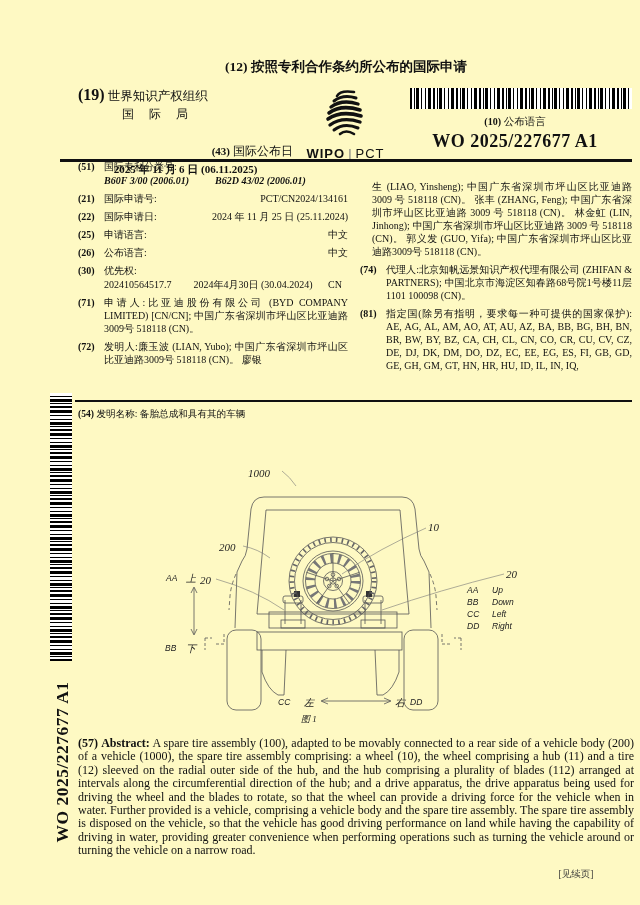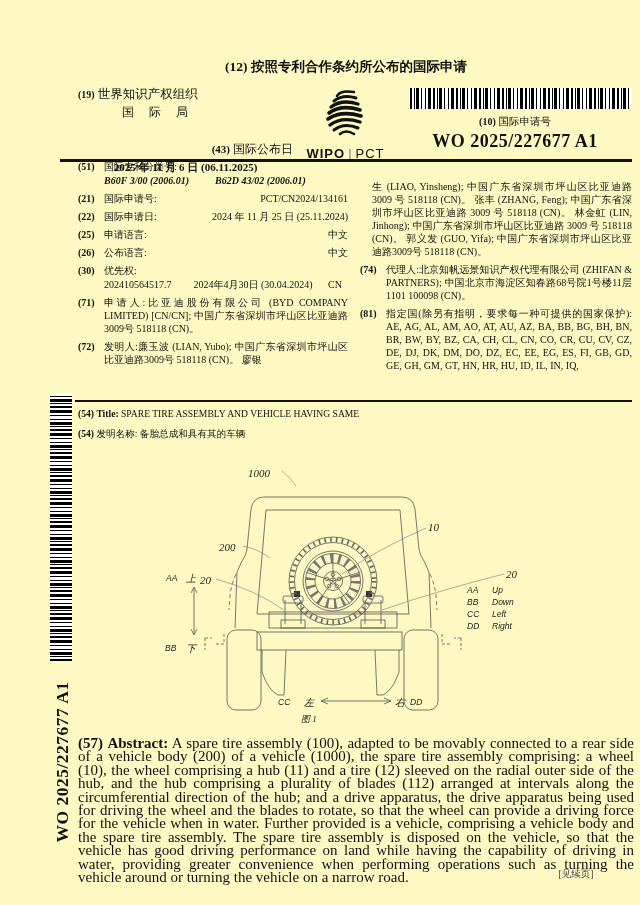--- a/index.html
+++ b/index.html
@@ -4,21 +4,21 @@
 <style>
   html,body{margin:0;padding:0;background:#e8e8e8;}
   .page{position:relative;width:640px;height:905px;background:#fef9c3;overflow:hidden;
         font-family:"Liberation Serif","DejaVu Serif",serif;color:#111;}
   
   .line12{position:absolute;top:58px;left:60px;width:572px;text-align:center;
           font-weight:bold;font-size:13.5px;}
   .hdr{position:absolute;top:86px;left:78px;width:554px;display:flex;}
   .hdr-left{width:215px;font-size:12px;}
   .hdr-left .l1{font-size:12.5px;}
-  .hdr-left .l1 b{font-size:10px;}
+  .hdr-left .l1 b{font-size:16px;}
   .hdr-left .l2{text-align:center;width:160px;letter-spacing:6px;margin-top:1px;}
   .hdr-left .l3{text-align:right;margin-top:20px;font-size:12px;}
   .hdr-left .l3 b{font-size:11px;}
   .hdr-left .l4{text-align:center;font-weight:bold;font-size:11px;margin-top:2px;}
   .hdr-logo{width:105px;text-align:center;padding-top:2px;}
   .hdr-logo .wipo-txt{font-family:"Liberation Sans","DejaVu Sans",sans-serif;
         font-size:13px;margin-top:2px;letter-spacing:1px;white-space:nowrap;}
   .hdr-logo .wipo-txt .w{font-weight:bold;margin-top:48px;}
   .hdr-logo .wipo-txt .sep{color:#777;font-weight:normal;padding:0 3px;}
   .hdr-right{flex:1;text-align:center;}
@@ -54,21 +54,21 @@
      #000 4px,#000 5px,#fff 5px,#fff 6px,#000 6px,#000 9px,#fff 9px,#fff 11px,
      #000 11px,#000 12px,#fff 12px,#fff 15px,#000 15px,#000 16px,#fff 16px,#fff 18px,
      #000 18px,#000 21px,#fff 21px,#fff 23px);}
   .pubnum-v{position:absolute;left:52px;top:868px;width:212px;height:24px;
      transform:rotate(-90deg);transform-origin:0 0;font-weight:bold;font-size:17.5px;
      letter-spacing:.5px;text-align:center;}
   
   .rule2{position:absolute;top:400px;left:75px;width:557px;height:2px;background:#111;}
   .titleblock{position:absolute;top:408px;left:78px;width:554px;font-size:9.6px;}
   .titleblock .t1{margin-bottom:9px;}
-  .abstract{position:absolute;top:737px;left:78px;width:556px;font-size:15px;
+  .abstract{position:absolute;top:737px;left:78px;width:556px;font-size:12px;
             line-height:13.4px;text-align:justify;}
   .contnote{position:absolute;top:868px;left:520px;width:112px;text-align:center;
             font-size:9.5px;color:#333;}
   
   .fig{position:absolute;top:455px;left:150px;font-style:italic;}
   .fig svg{display:block;}
   .fig text{fill:#222;}
   .fln{stroke:#555;stroke-width:.8;fill:none;}
   .flt{stroke:#777;stroke-width:.6;fill:none;}
   .fnum{font-size:11px;font-family:"Liberation Serif","DejaVu Serif",serif;}
@@ -101,21 +101,21 @@
           <path d="M51,28 Q31,22 18,31" stroke-width="3.6"></path>
           <path d="M50,34 Q32,28 20,37" stroke-width="3.4"></path>
           <path d="M48,40 Q34,34 24,42" stroke-width="3.0"></path>
           <path d="M44,46 Q36,41 30,46" stroke-width="2.6"></path>
         </g>
       </svg>
       <div class="wipo-txt"><span class="w">WIPO</span><span class="sep">|</span><span>PCT</span></div>
     </div>
     <div class="hdr-right">
       <div class="barcode-h"></div>
-      <div class="pubnum-lbl"><b>(10)</b> <span>国际申请号</span></div>
+      <div class="pubnum-lbl"><b>(10)</b> <span>公布语言</span></div>
       <div class="pubnum">WO 2025/227677 A1</div>
     </div>
   </div>
   <div class="rule1"></div>
 
   <div class="biblio">
     <div class="col-l">
       <div class="row">
         <span class="num">(51)</span>
         <span>国际专利分类号:</span>
@@ -175,21 +175,20 @@
         <span class="txt">指定国(除另有指明，要求每一种可提供的国家保护): AE, AG, AL, AM, AO, AT, AU, AZ, BA, BB, BG, BH, BN, BR, BW, BY, BZ, CA, CH, CL, CN, CO, CR, CU, CV, CZ, DE, DJ, DK, DM, DO, DZ, EC, EE, EG, ES, FI, GB, GD, GE, GH, GM, GT, HN, HR, HU, ID, IL, IN, IQ,</span>
       </div>
     </div>
   </div>
 
   <div class="barcode-v"></div>
   <div class="pubnum-v">WO 2025/227677 A1</div>
 
   <div class="rule2"></div>
   <div class="titleblock">
-    <div class="t1"><b>(54)</b> <b>Title:</b> <span>SPARE TIRE ASSEMBLY AND VEHICLE HAVING SAME</span></div>
     <div class="t2"><b>(54)</b> <span>发明名称:</span> <span>备胎总成和具有其的车辆</span></div>
   </div>
 
   <div class="fig">
     <svg width="490" height="275" viewBox="150 455 490 275">
 
       <g class="fln">
         <path d="M251,509 Q253,497 264,497 L402,497 Q413,497 415,509 L419,549 Q420,556 424,561 L429,572 L431,628"></path>
         <path d="M251,509 L247,549 Q246,556 242,561 L237,572 L235,628"></path>
         <path d="M266,510 L400,510 L409,614 L257,614 Z"></path>

